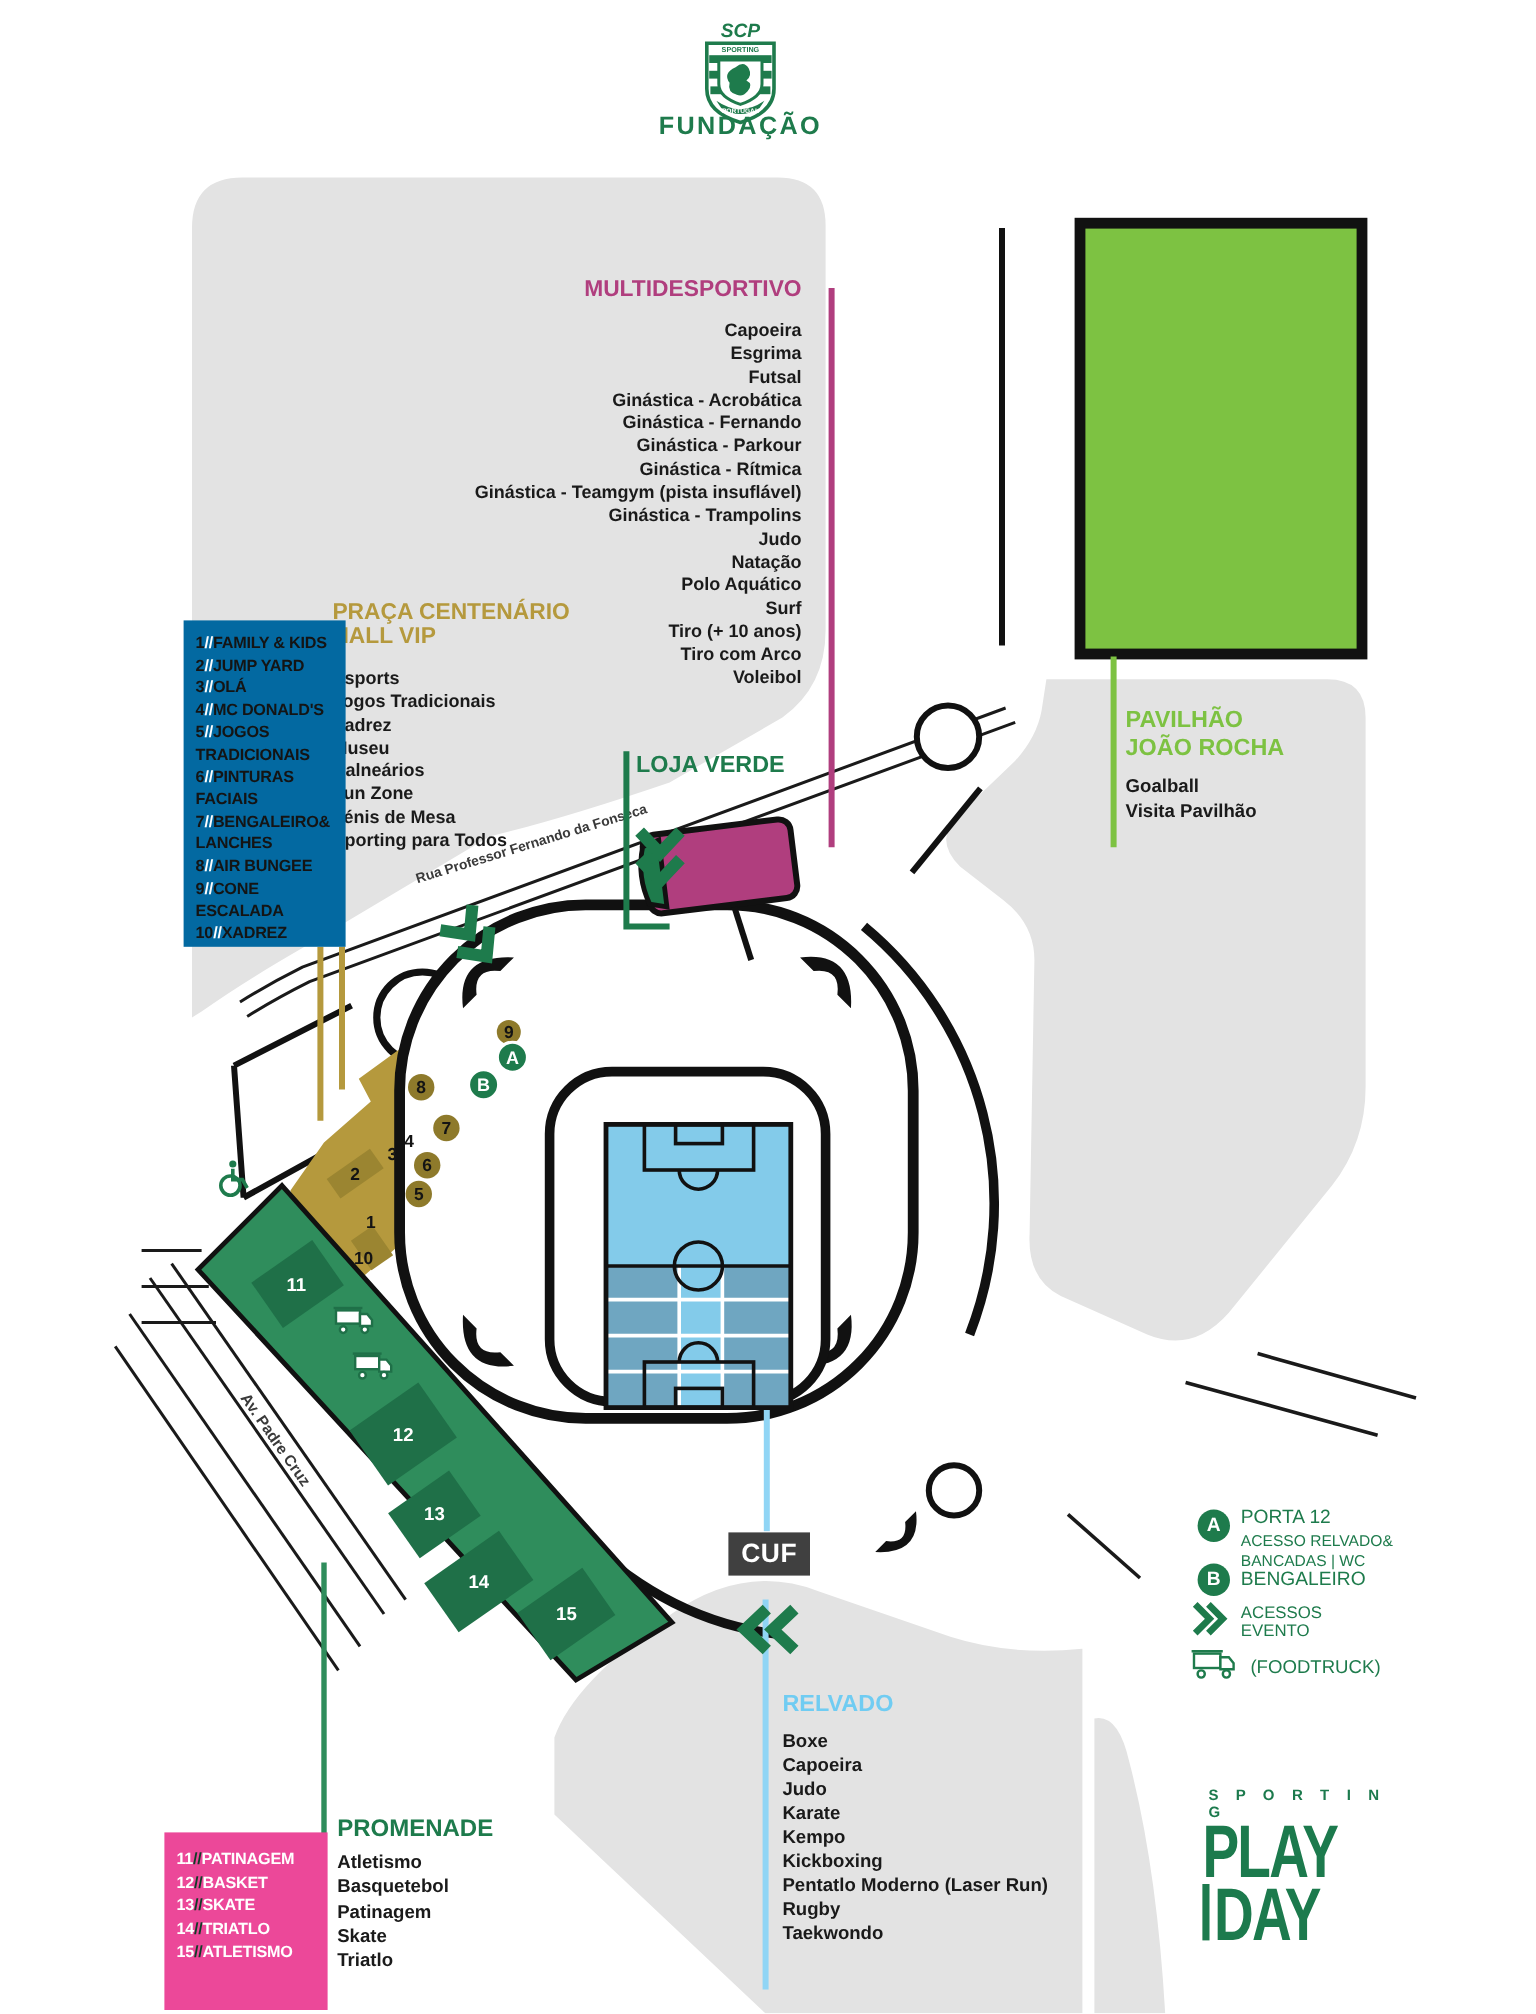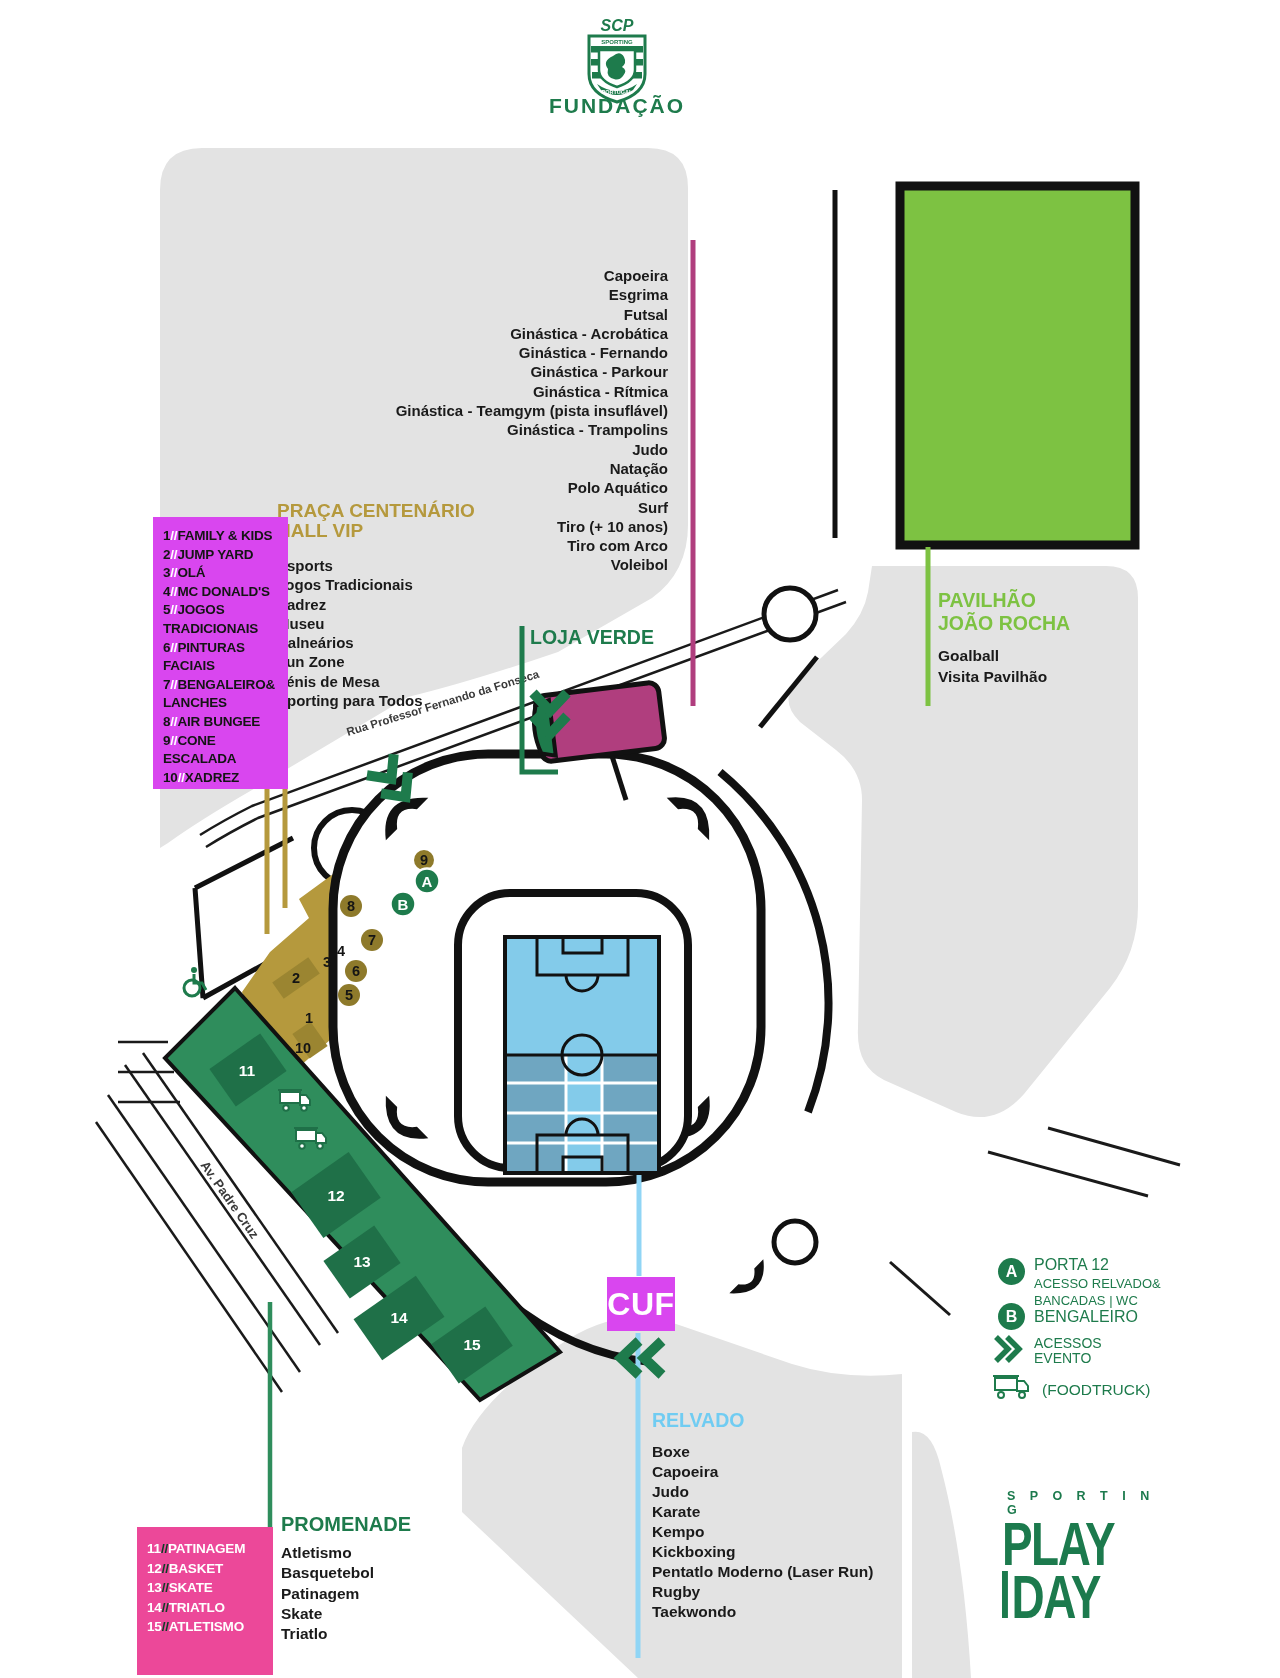--- a/index.html
+++ b/index.html
@@ -8,41 +8,41 @@
   .abs{position:absolute;}
   ul{margin:0;padding:0;list-style:none;}
   
   .fundacao{left:477px;top:94px;width:280px;text-align:center;font-size:21px;font-weight:bold;
             letter-spacing:2px;color:#1e7b4c;}
   .m-head{left:248px;top:231px;width:420px;text-align:right;font-size:19px;font-weight:bold;color:#b03e7e;}
   .m-list{left:248px;top:266px;width:420px;text-align:right;font-size:15px;font-weight:bold;
           line-height:19.3px;color:#1a1a1a;}
   .p-head{left:277px;top:501px;font-size:19px;font-weight:bold;line-height:20px;color:#b5993d;}
   .p-list{left:277px;top:556px;font-size:15px;font-weight:bold;line-height:19.3px;color:#1a1a1a;}
-  .gbox{left:153px;top:517px;width:115px;height:252px;background:#d946ef;padding:10px;
+  .gbox{left:153px;top:517px;width:115px;height:252px;background:#0369a1;padding:10px;
         font-size:13.5px;font-weight:bold;line-height:18.6px;letter-spacing:-0.2px;color:#141414;}
   .gbox .sep{color:#fff;}
   .loja{left:530px;top:626px;font-size:19.5px;font-weight:bold;color:#1e7b4c;}
   .pav-head{left:938px;top:589px;font-size:19.5px;font-weight:bold;line-height:23px;color:#7dc242;}
   .pav-list{left:938px;top:645px;font-size:15.5px;font-weight:bold;line-height:21px;color:#1a1a1a;}
   .relv-head{left:652px;top:1409px;font-size:19.5px;font-weight:bold;color:#70ccf2;}
   .relv-list{left:652px;top:1442px;width:280px;font-size:15.5px;font-weight:bold;line-height:20px;color:#1a1a1a;}
   .prom-head{left:281px;top:1513px;font-size:20px;font-weight:bold;color:#1e7b4c;}
   .prom-list{left:281px;top:1543px;font-size:15.5px;font-weight:bold;line-height:20.3px;color:#1a1a1a;}
   .pbox{left:137px;top:1527px;width:116px;height:124px;background:#ec4899;padding:12px 10px;
         font-size:13.5px;font-weight:bold;line-height:19.5px;letter-spacing:-0.2px;color:#fff;}
   .pbox .sep{color:#0d3d26;}
   
   .lg{color:#1e7b4c;font-weight:normal;}
   .badge{width:27px;height:27px;border-radius:50%;background:#1e7b4c;color:#fff;display:flex;
          align-items:center;justify-content:center;font-size:16px;font-weight:bold;}
   .lg-t1{font-size:16px;line-height:17px;}
   .lg-t2{font-size:13px;line-height:16px;}
-  .cuf{left:607px;top:1277px;width:68px;height:54px;background:#d946ef;color:#fff;display:flex;
-       align-items:center;justify-content:center;font-size:32px;font-weight:bold;letter-spacing:.5px;}
+  .cuf{left:607px;top:1277px;width:68px;height:36px;background:#404040;color:#fff;display:flex;
+       align-items:center;justify-content:center;font-size:22px;font-weight:bold;letter-spacing:.5px;}
   
   .pd{left:1002px;top:1489px;width:170px;color:#1c7a4d;}
   .pd .sp{font-size:12.5px;letter-spacing:5.5px;font-weight:bold;margin-left:5px;}
   .pd .big{font-size:62px;font-weight:bold;line-height:0.86;letter-spacing:-2px;
            transform:scaleX(.74);transform-origin:left top;white-space:nowrap;}
   .pd .bar{display:inline-block;width:8px;height:47px;background:#1c7a4d;margin-right:5px;}
 </style>
 </head>
 <body>
 
@@ -240,20 +240,21 @@
         <g transform="translate(10,14)">
           <path d="M0,0 H36 V20 Q36,31 18,37 Q0,31 0,20 Z" fill="#fff" stroke="#1e7b4c" stroke-width="2.5"></path>
           <path d="M14,6 q7,-6 11,1 q3,6 -2,10 q6,3 1,9 q-4,5 -9,3 q-8,-2 -6,-10 q-6,-8 5,-13 Z" fill="#1e7b4c"></path>
         </g>
       </g>
     </g>
   </svg>
 
   <div class="abs fundacao">FUNDAÇÃO</div>
 
+  <div class="abs m-head">MULTIDESPORTIVO</div>
   <ul class="abs m-list">
 
   <li>Capoeira</li>
       <li>Esgrima</li>
       <li>Futsal</li>
       <li>Ginástica - Acrobática</li>
       <li>Ginástica - Fernando</li>
       <li>Ginástica - Parkour</li>
       <li>Ginástica - Rítmica</li>
       <li>Ginástica - Teamgym (pista insuflável)</li>

